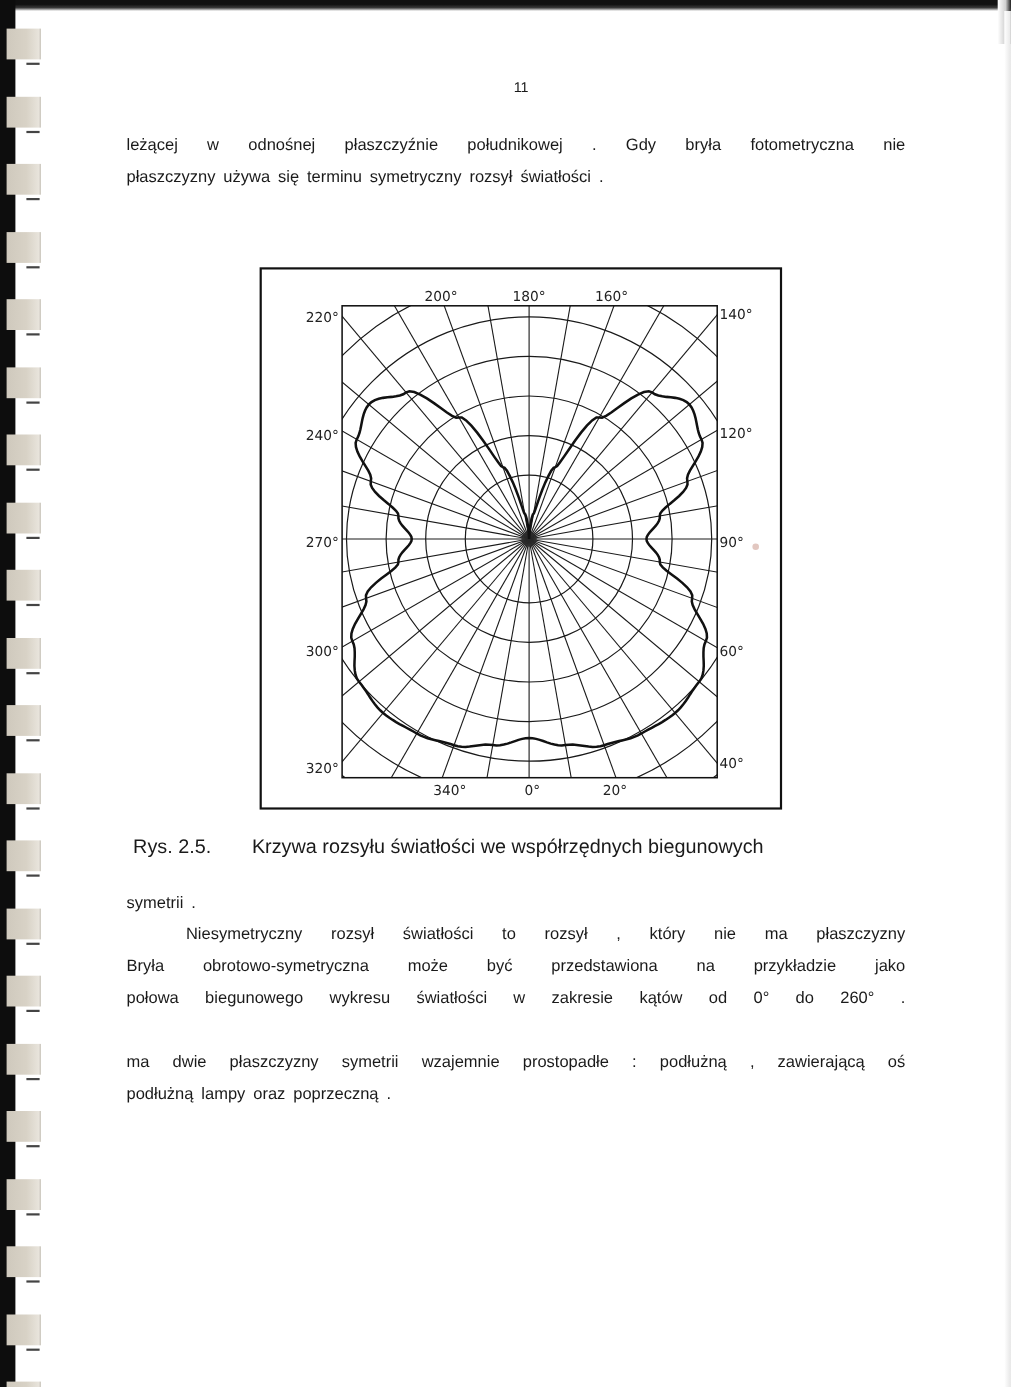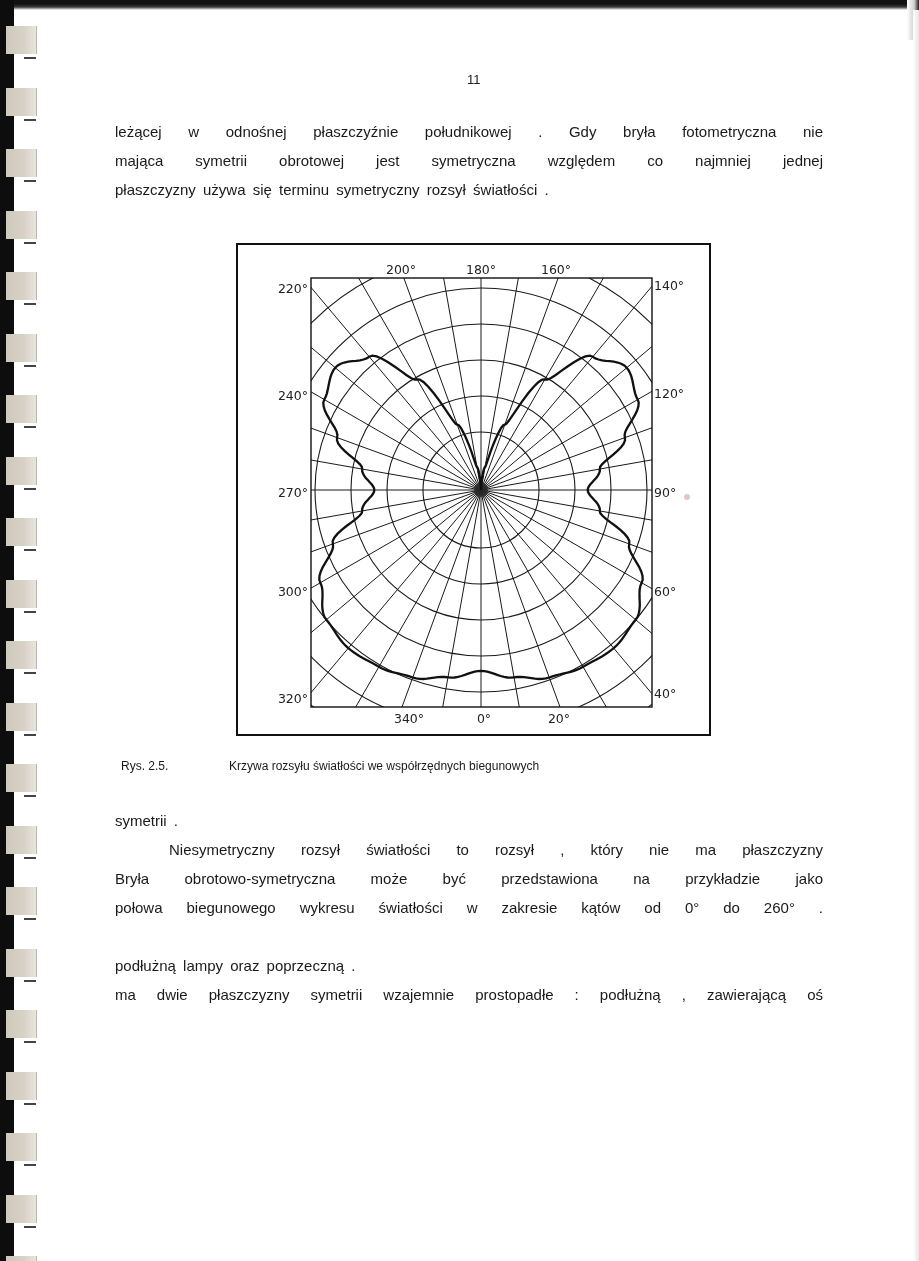--- a/index.html
+++ b/index.html
@@ -39,21 +39,21 @@
       position: absolute; left: 104px; width: 708px;
       font-size: 15px; line-height: 29px; text-align: justify;
       text-align-last: justify;
       word-spacing: 3px;
       margin-left: 11px;
     }
     .indent { text-indent: 54px; }
     .line { display: block; }
     .line.left { text-align-last: left; }
     .caption {
-      position: absolute; left: 121px; top: 759px; font-size: 12px;
+      position: absolute; left: 121px; top: 759px; font-size: 18px;
     }
     .caption .label { display: inline-block; width: 108px; }
     .figure-frame {
       position: absolute; left: 236px; top: 243px; width: 475px; height: 493px;
       border: 2px solid #111; box-sizing: border-box;
     }
     .chart-svg { position: absolute; left: 236px; top: 243px; }
     .tick { font-family: "DejaVu Sans", sans-serif; font-size: 12.5px; fill: #222; }
     .speck { position: absolute; left: 684px; top: 494px; width: 6px; height: 6px; border-radius: 50%; background: #e2c7c0; }
   </style>
@@ -84,21 +84,20 @@
     <div class="ring" style="top: 1071.5px;"></div>
     <div class="ring" style="top: 1133px;"></div>
     <div class="ring" style="top: 1194.5px;"></div>
     <div class="ring" style="top: 1256px;"></div>
   </div>
 
 <div class="page-number">11</div>
 
 <div class="para" style="top:117px;">
   <span class="line">leżącej w odnośnej płaszczyźnie południkowej . Gdy bryła fotometryczna nie</span>
-  <span class="line">mająca symetrii obrotowej jest symetryczna względem co najmniej jednej</span>
   <span class="line left">płaszczyzny używa się terminu symetryczny rozsył światłości .</span>
 </div>
 
 <div class="figure-frame"></div>
 <svg class="chart-svg" width="475" height="493" viewBox="0 0 475 493" id="chart">
     <defs>
       <clipPath id="plotclip">
         <rect x="75" y="35" width="341" height="429"></rect>
       </clipPath>
     </defs>
@@ -180,15 +179,15 @@
   <span class="line left">symetrii .</span>
   <span class="line indent">Niesymetryczny rozsył światłości to rozsył , który nie ma płaszczyzny</span>
 </div>
 
 <div class="para" style="top:864px;">
   <span class="line">Bryła obrotowo-symetryczna może być przedstawiona na przykładzie jako</span>
   <span class="line">połowa biegunowego wykresu światłości w zakresie kątów od 0° do 260° .</span>
 </div>
 
 <div class="para" style="top:951px;">
+  <span class="line">ma dwie płaszczyzny symetrii wzajemnie prostopadłe : podłużną , zawierającą oś</span>
   <span class="line left">podłużną lampy oraz poprzeczną .</span>
-  <span class="line">ma dwie płaszczyzny symetrii wzajemnie prostopadłe : podłużną , zawierającą oś</span>
 </div>
 
 </body></html>

